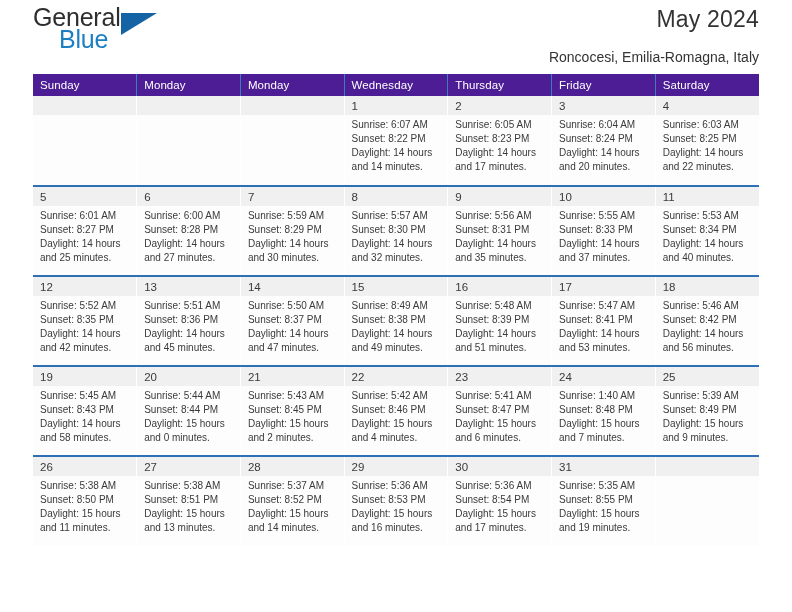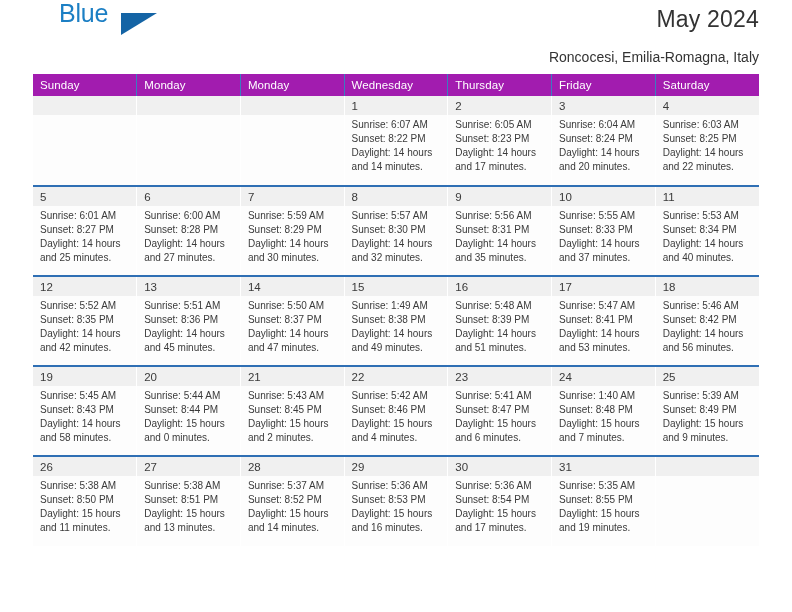--- a/index.html
+++ b/index.html
@@ -80,21 +80,21 @@
   }
 
   
   .calendar {
     margin: 0 33px;
     width: 726px;
     border-collapse: collapse;
     table-layout: fixed;
   }
   .calendar th {
-    background: #a21caf;
+    background: #4c1d95;
     color: #ffffff;
     font-weight: normal;
     font-size: 11.5px;
     text-align: left;
     padding: 5px 0 5px 7px;
     height: 22px;
     border-right: 1px solid #3c7cbf;
     letter-spacing: 0.1px;
   }
   .calendar td {
@@ -129,20 +129,21 @@
   td.empty .daynum-band { color: transparent; }
 </style>
 </head>
 <body>
 
 <div class="page">
 
   <div class="header">
 
     <div class="logo">
+      <span class="logo-general">General</span>
       <span class="logo-triangle"></span>
       <span class="logo-blue">Blue</span>
     </div>
 
     <div class="title-block">
       <div class="month-title">May 2024</div>
       <div class="location">Roncocesi, Emilia-Romagna, Italy</div>
     </div>
 
   </div>
@@ -296,21 +297,21 @@
             <div class="cell-body">
               <div>Sunrise: 5:50 AM</div>
               <div>Sunset: 8:37 PM</div>
               <div>Daylight: 14 hours</div>
               <div>and 47 minutes.</div>
             </div>
           </td>
           <td>
             <div class="daynum-band">15</div>
             <div class="cell-body">
-              <div>Sunrise: 1:49 AM</div>
+              <div>Sunrise: 8:49 AM</div>
               <div>Sunset: 8:38 PM</div>
               <div>Daylight: 14 hours</div>
               <div>and 49 minutes.</div>
             </div>
           </td>
           <td>
             <div class="daynum-band">16</div>
             <div class="cell-body">
               <div>Sunrise: 5:48 AM</div>
               <div>Sunset: 8:39 PM</div>

